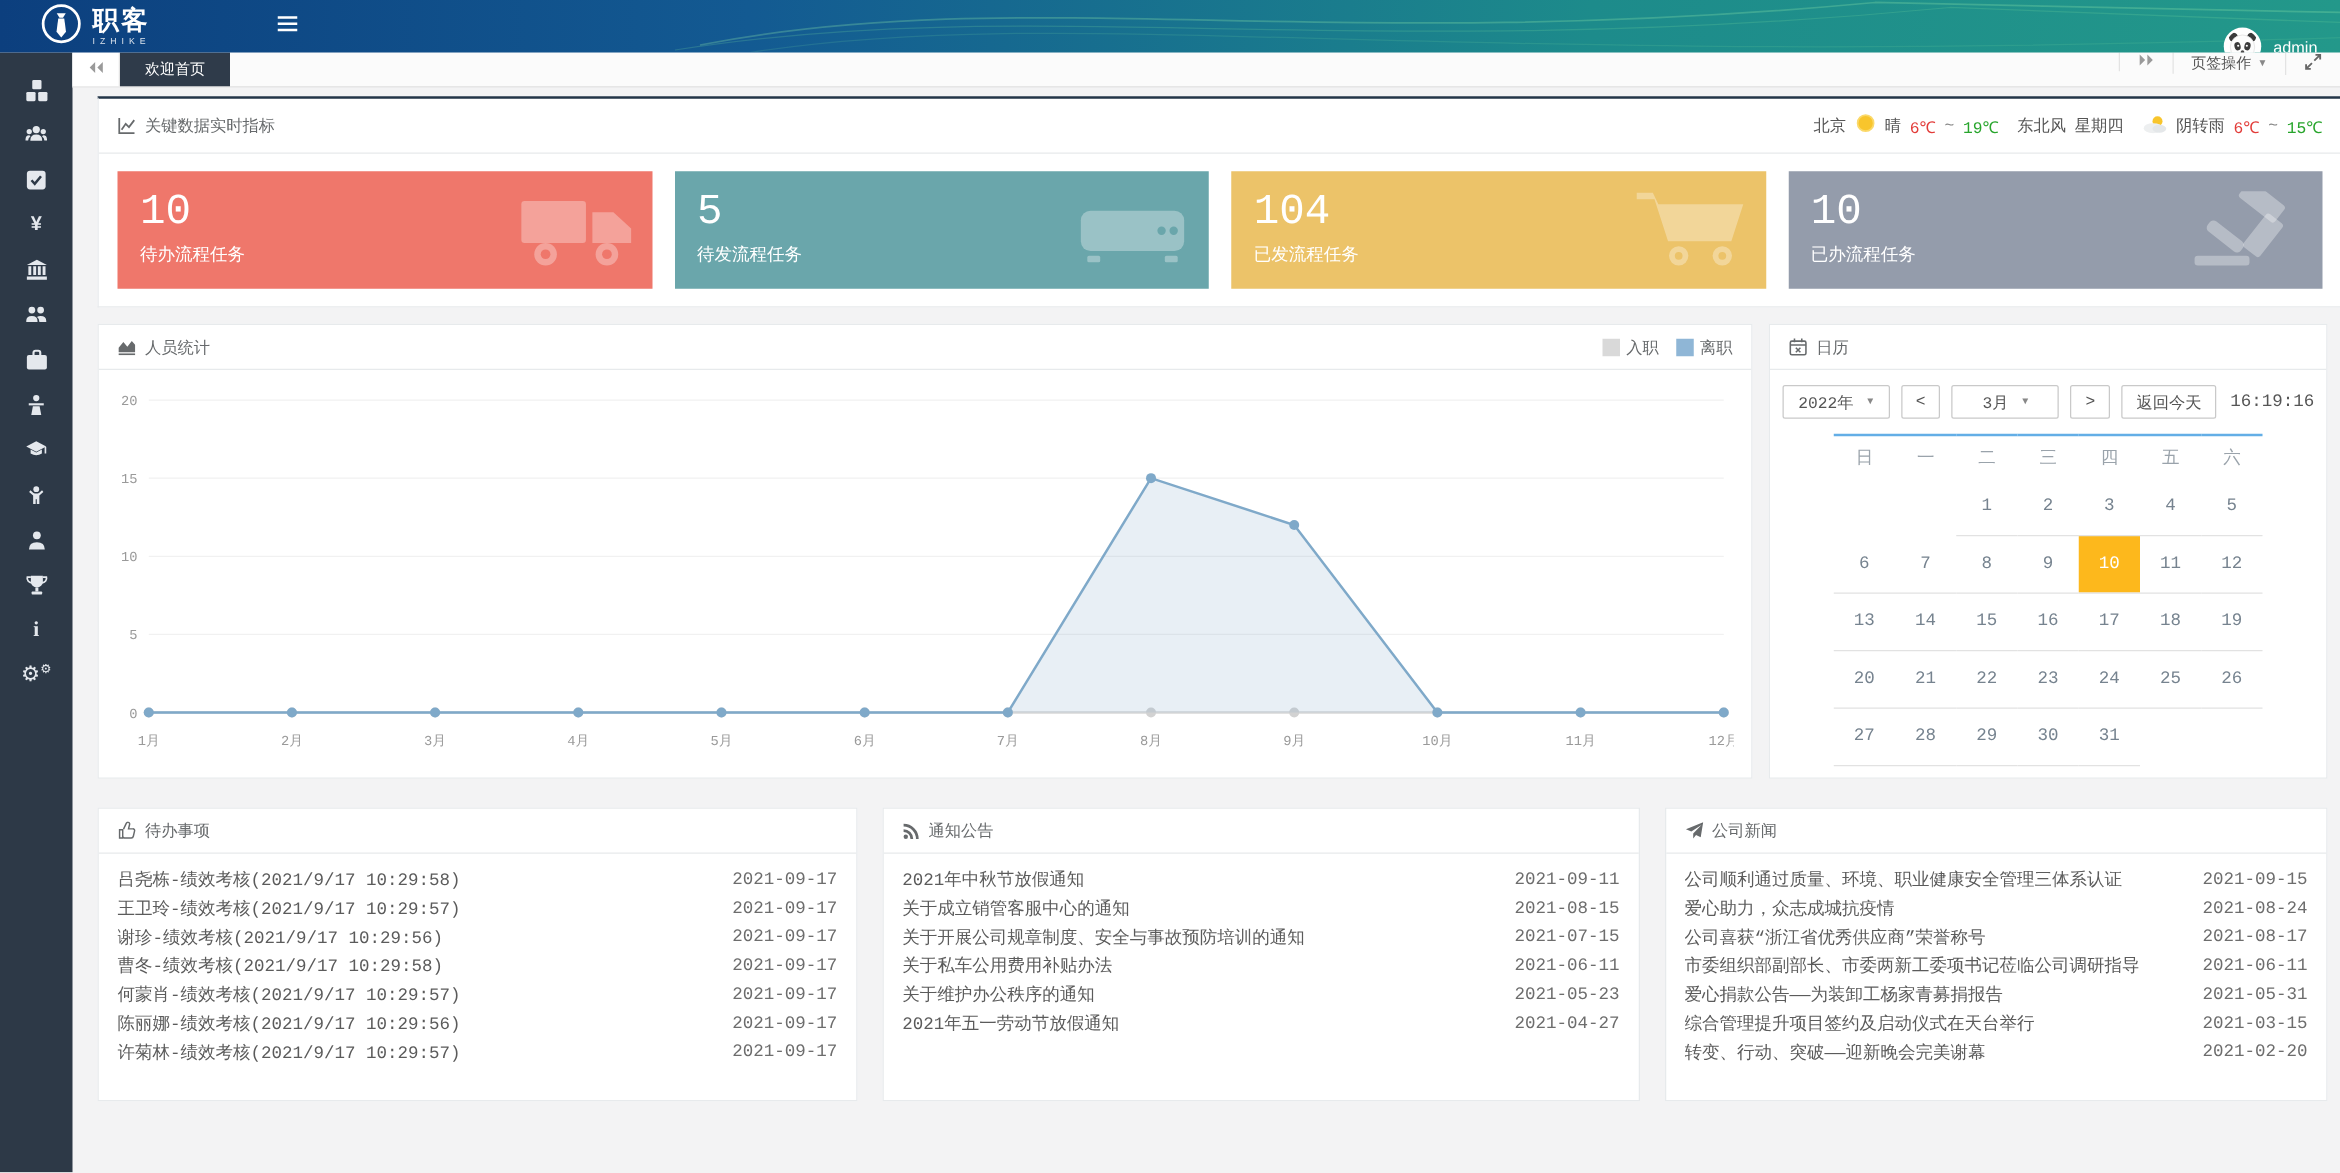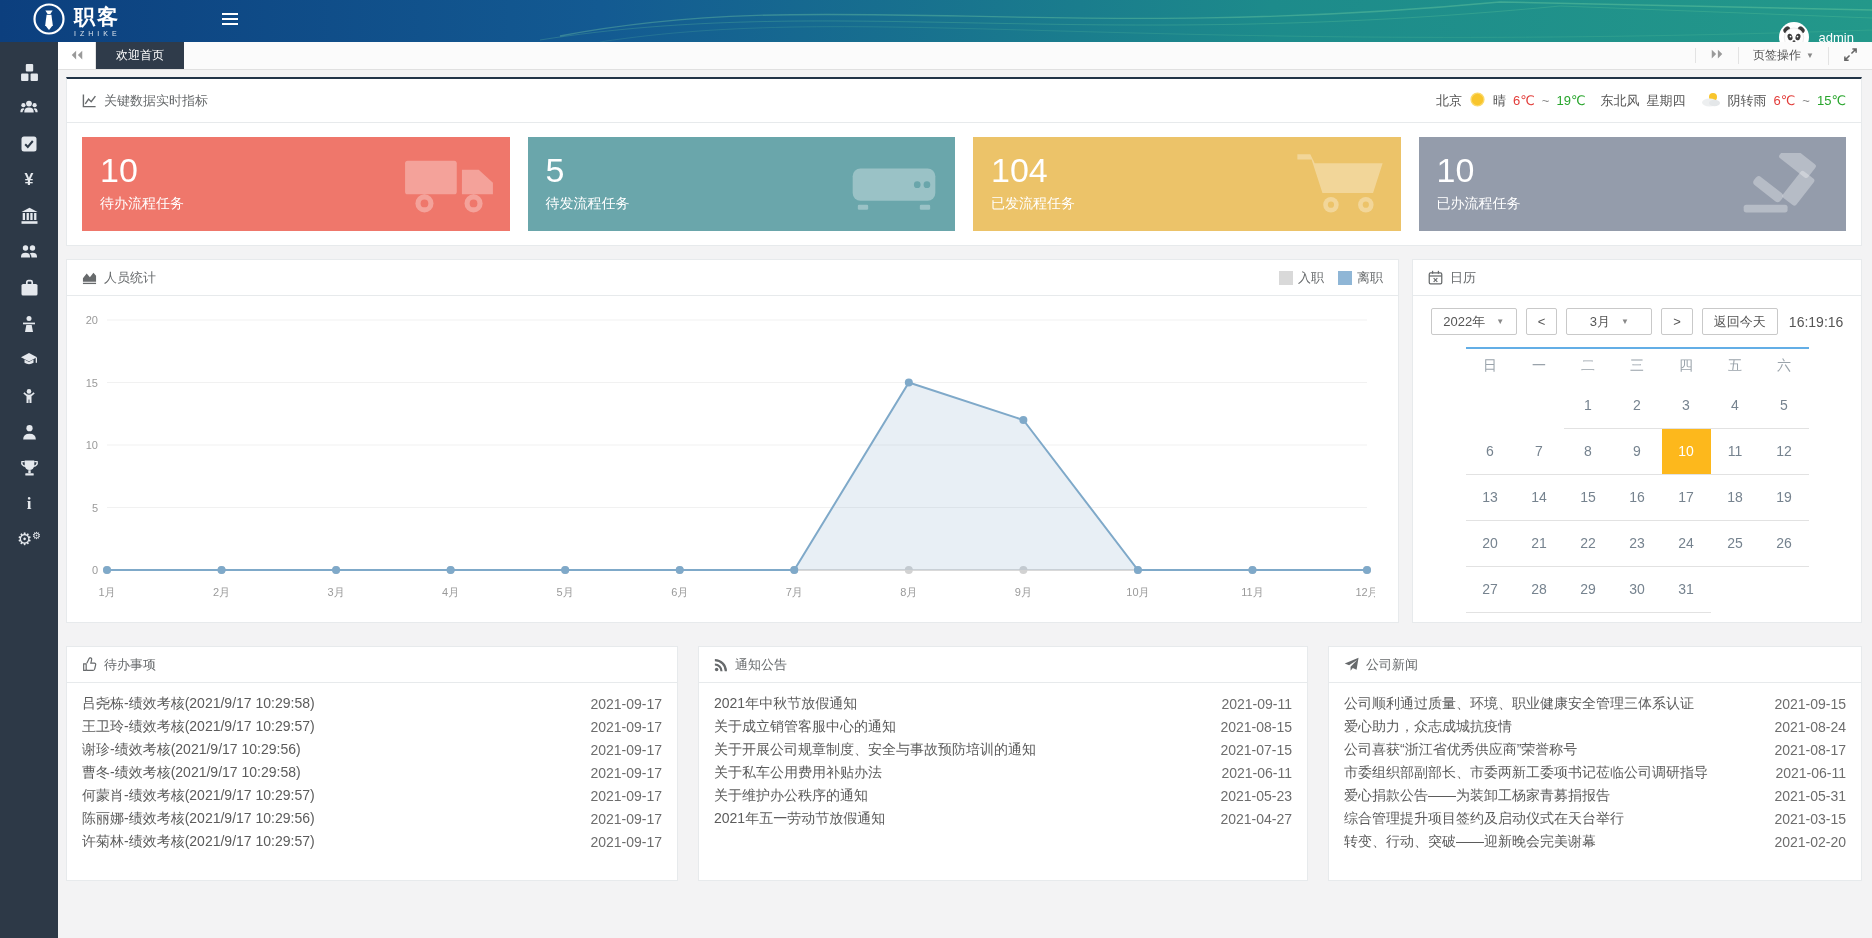--- a/index.html
+++ b/index.html
@@ -19,33 +19,33 @@
   .hamburger { margin-left:0px; width:40px; height:42px; display:flex; align-items:center; justify-content:center; cursor:pointer; }
   .user-area { position:absolute; right:18px; top:16px; height:42px; display:flex; align-items:center; gap:10px; color:#fff; font-size:13px; }
   .avatar { width:30px; height:30px; border-radius:50%; background:#fff; border:2px solid rgba(255,255,255,.85); overflow:hidden; }
 
   
   .tabbar { position:absolute; left:58px; top:42px; right:0; height:28px; background:#fbfbfb;
     border-bottom:1px solid #e0e0e0; display:flex; align-items:stretch; z-index:4; }
   .tab-nav { width:38px; display:flex; align-items:center; justify-content:center; border-right:1px solid #e3e3e3; cursor:pointer; background:#fff; }
   .tab { padding:0 20px; display:flex; align-items:center; font-size:12px; cursor:pointer; }
   .tab.active { background:#2f3b4a; color:#fff; }
-  .tabbar-right { margin-left:auto; display:flex; align-items:center; }
+  .tabbar-right { margin-left:auto; display:flex; align-items:flex-start; }
   .tb-btn { display:flex; align-items:center; justify-content:center; border-left:1px solid #e3e3e3; color:#555; font-size:12px; cursor:pointer; padding:0 14px; background:#fbfbfb; }
   .caret { font-size:8px; color:#888; margin-left:5px; }
 
   
   .sidebar { position:absolute; left:0; top:42px; bottom:0; width:58px; background:#2d3947; z-index:3;
     display:flex; flex-direction:column; align-items:center; padding-top:12px; }
   .side-item { width:58px; height:36px; display:flex; align-items:center; justify-content:center; color:#e4e8ed; cursor:pointer; }
   .side-item svg { display:block; }
   .tglyph { font-size:16px; font-weight:bold; color:#e4e8ed; line-height:1; }
 
   
-  .content { position:absolute; left:58px; top:70px; right:0; bottom:0; padding:7px 10px 0 8px; }
+  .content { position:absolute; left:58px; top:70px; right:0; bottom:0; padding:7px 10px 0 20px;font-family:Liberation Mono, monospace; }
   .panel { background:#fff; border:1px solid #e7eaec; }
   .panel-header { display:flex; align-items:center; padding:0 15px; height:36px; border-bottom:1px solid #e7eaec;
     color:#676a6c; font-size:13px; overflow:hidden; white-space:nowrap; }
   .ph-icon { display:inline-flex; margin-right:7px; color:#676a6c; }
 
   
   .panel.indicators { width:1796px; border-top:2px solid #223447; }
   .panel.indicators .panel-header { height:44px; }
   .cards { display:flex; gap:18px; padding:14px 15px; }
   .stat-card { flex:1; height:94px; position:relative; color:#fff; padding:12px 18px; overflow:hidden; cursor:pointer; }

